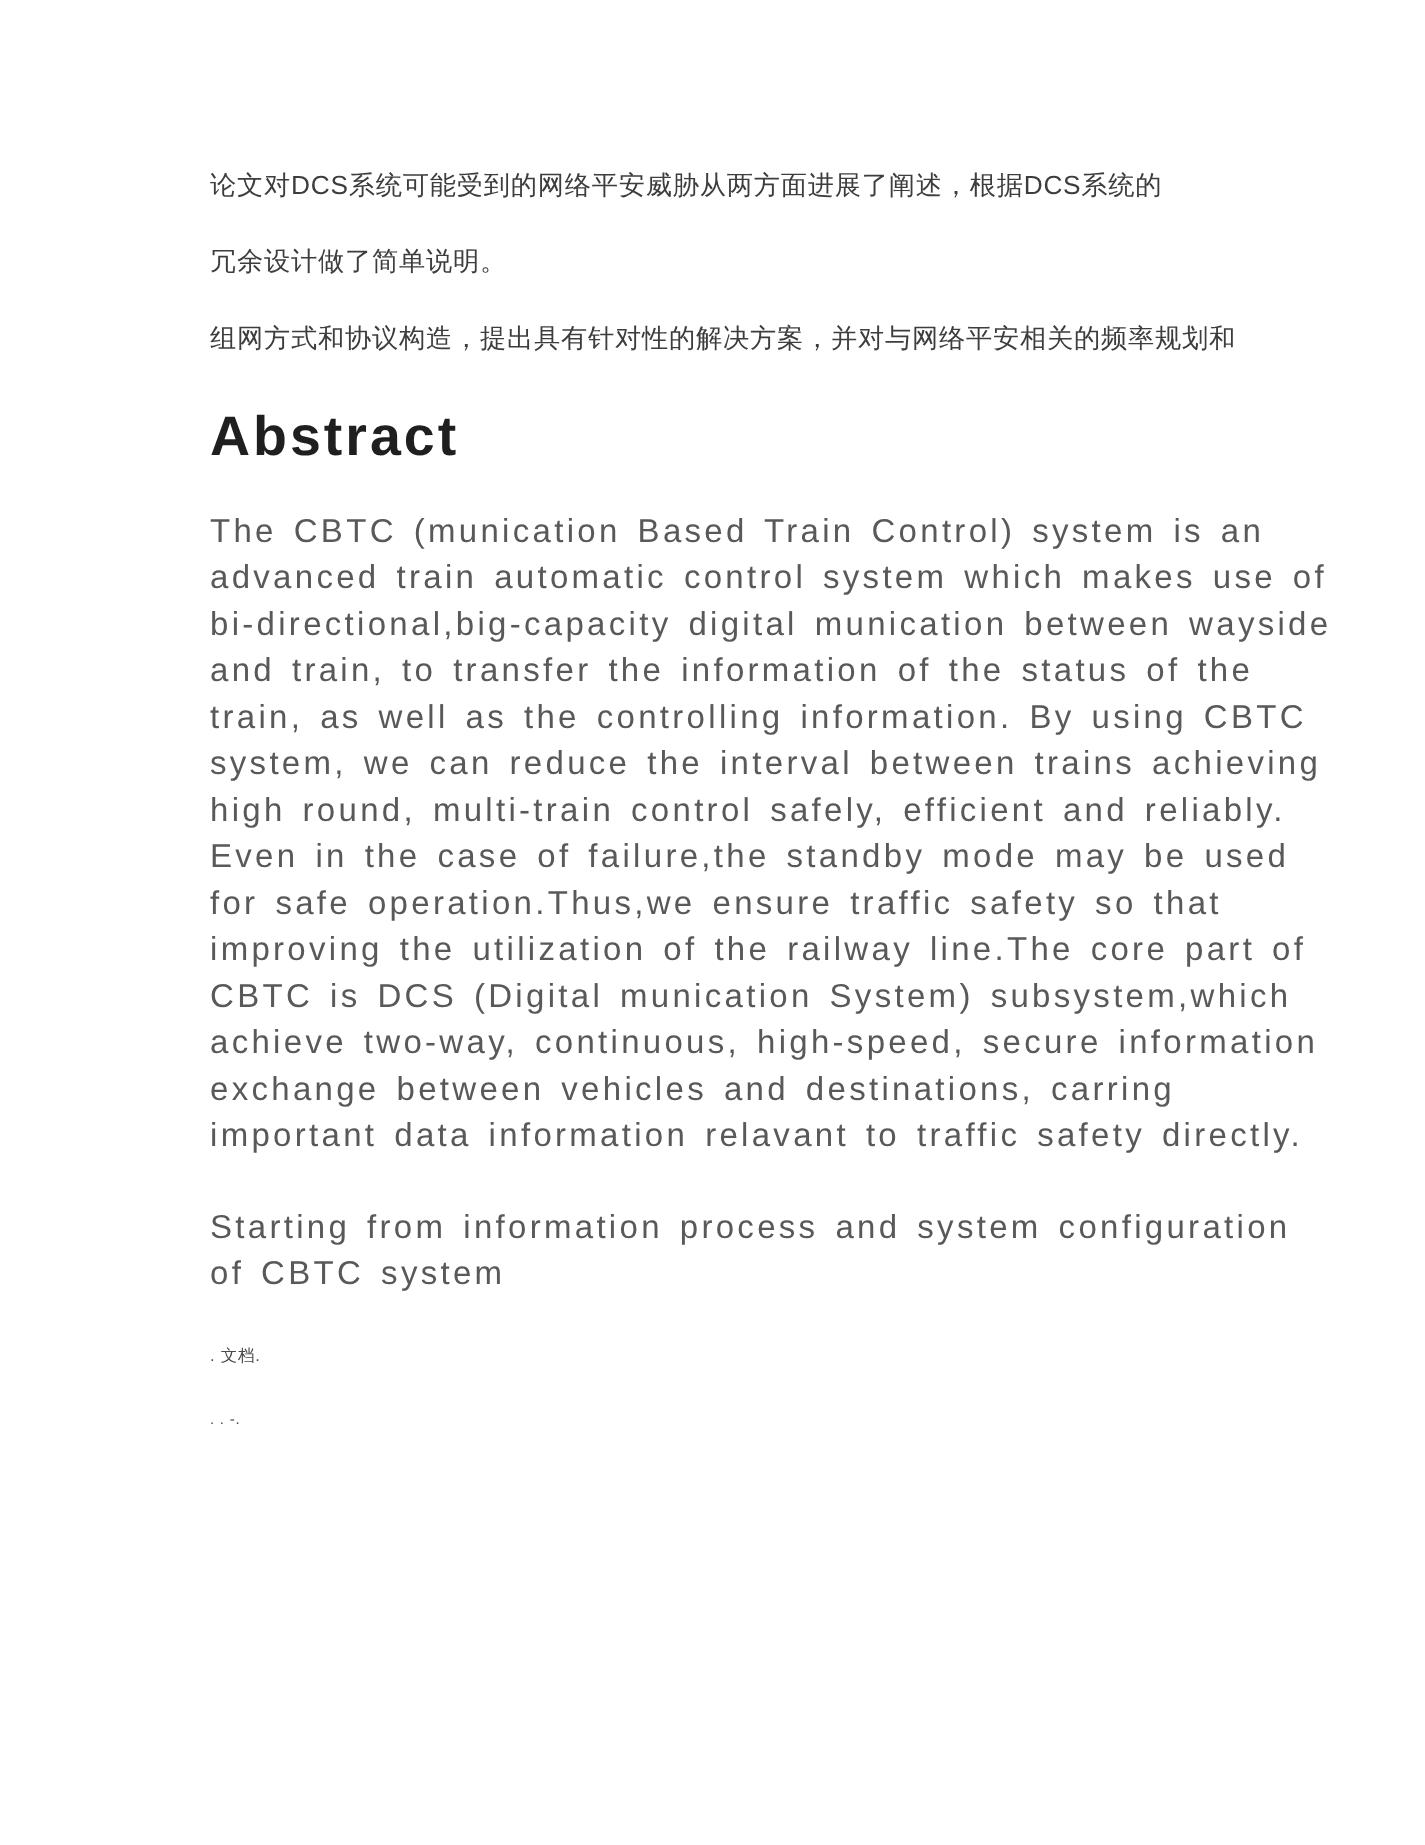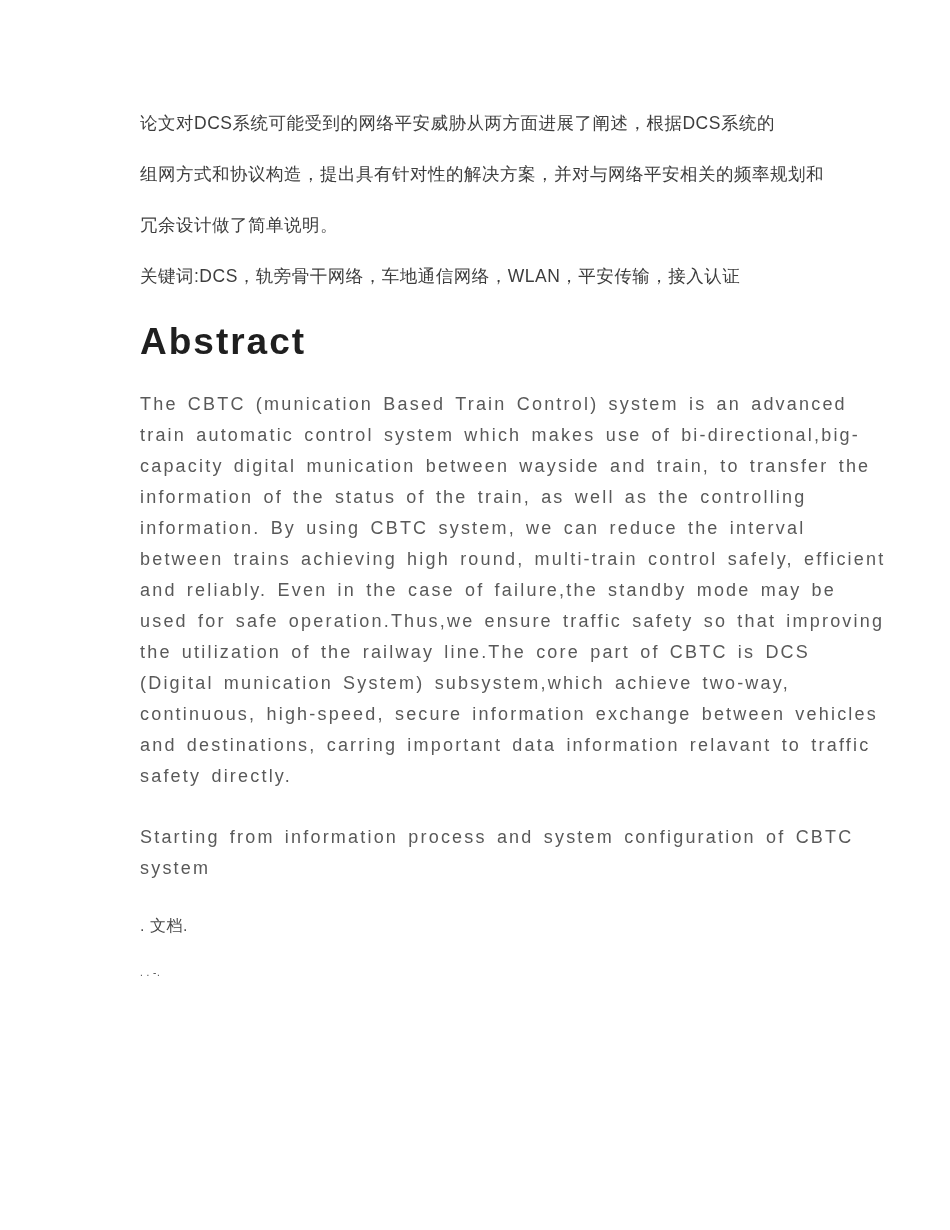--- a/index.html
+++ b/index.html
@@ -33,57 +33,56 @@
   }
   .heading {
     margin: 30px 0 26px 0;
     font-size: 37px;
     font-weight: 700;
     color: #1f1f1f;
     letter-spacing: 2px;
   }
   .en-para {
     margin: 0 0 20px 0;
-    font-size: 18px;
+    font-size: 22px;
     line-height: 31px;
     color: #595959;
     letter-spacing: 2.2px;
     word-spacing: 3px;
     text-align: left;
   }
   .en-para.closing {
     margin-top: 30px;
     margin-bottom: 0;
   }
   .footer-note {
     margin: 0;
-    font-size: 16px;
+    font-size: 11px;
     color: #4a4a4a;
     letter-spacing: 0.5px;
   }
   .footer-note.first {
     margin-top: 32px;
   }
   .footer-note.second {
     margin-top: 30px;
     font-size: 10px;
   }
 </style>
 </head>
 <body>
 
 <div class="page">
 
   <p class="cn-para">论文对DCS系统可能受到的网络平安威胁从两方面进展了阐述，根据DCS系统的</p>
 
+  <p class="cn-para single">冗余设计做了简单说明。</p>
+
   <p class="cn-para">组网方式和协议构造，提出具有针对性的解决方案，并对与网络平安相关的频率规划和</p>
 
-  <p class="cn-para single">冗余设计做了简单说明。</p>
-
-  <p class="cn-para">关键词:DCS，轨旁骨干网络，车地通信网络，WLAN，平安传输，接入认证</p>
 
   <h1 class="heading">Abstract</h1>
 
   <p class="en-para">The CBTC (munication Based Train Control) system is an advanced train automatic control system which makes use of bi-directional,big-capacity digital munication between wayside and train, to transfer the information of the status of the train, as well as the controlling information. By using CBTC system, we can reduce the interval between trains achieving high round, multi-train control safely, efficient and reliably. Even in the case of failure,the standby mode may be used for safe operation.Thus,we ensure traffic safety so that improving the utilization of the railway line.The core part of CBTC is DCS (Digital munication System) subsystem,which achieve two-way, continuous, high-speed, secure information exchange between vehicles and destinations, carring important data information relavant to traffic safety directly.</p>
 
   <p class="en-para closing">Starting from information process and system configuration of CBTC system</p>
 
   <p class="footer-note first">. 文档.</p>
 
   <p class="footer-note second">. . -.</p>

